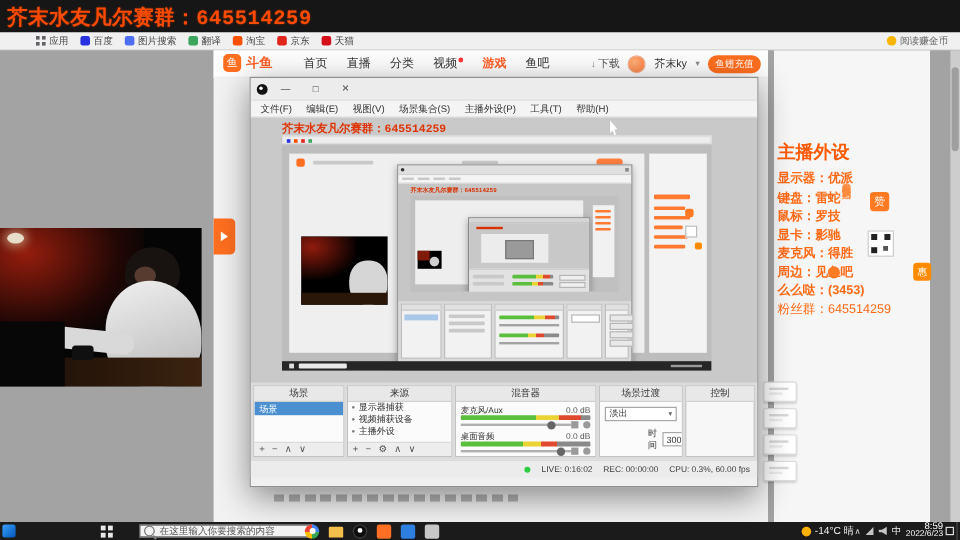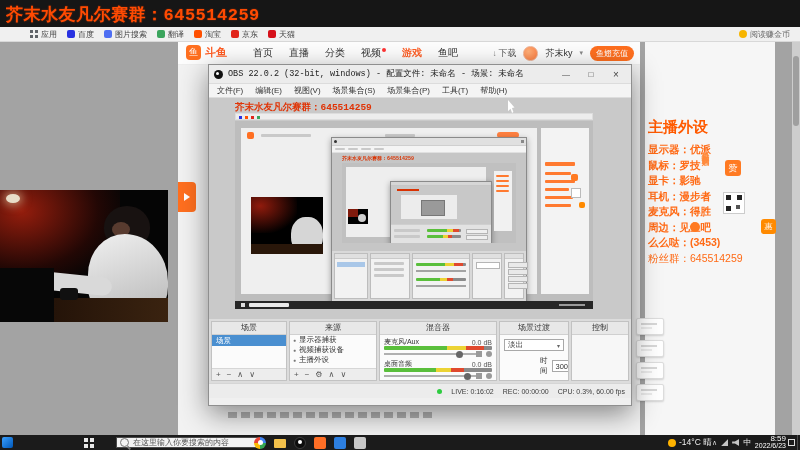--- a/index.html
+++ b/index.html
@@ -111,23 +111,23 @@
     </span>
   </div>
 
   <div class="a" style="left:178px;top:182px;width:18px;height:30px;background:#ff6f1f;border-radius:0 4px 4px 0;">
     <span style="position:absolute;left:6px;top:11px;width:0;height:0;border-left:6px solid #fff;border-top:4px solid transparent;border-bottom:4px solid transparent;"></span>
   </div>
 
   <div class="a" style="left:648px;top:118px;width:124px;">
     <div style="font-size:15px;font-weight:700;color:#ff5a00;margin-bottom:5px;">主播外设</div>
     <div style="font-size:10.5px;font-weight:700;color:#ff6a15;line-height:15.5px;white-space:nowrap;">显示器：优派</div>
+    <div style="font-size:10.5px;font-weight:700;color:#ff6a15;line-height:15.5px;white-space:nowrap;">键盘：雷蛇</div>
     <div style="font-size:10.5px;font-weight:700;color:#ff6a15;line-height:15.5px;white-space:nowrap;">鼠标：罗技</div>
     <div style="font-size:10.5px;font-weight:700;color:#ff6a15;line-height:15.5px;white-space:nowrap;">显卡：影驰</div>
-    <div style="font-size:10.5px;font-weight:700;color:#ff6a15;line-height:15.5px;white-space:nowrap;">耳机：漫步者</div>
     <div style="font-size:10.5px;font-weight:700;color:#ff6a15;line-height:15.5px;white-space:nowrap;">麦克风：得胜</div>
     <div style="font-size:10.5px;font-weight:700;color:#ff6a15;line-height:15.5px;white-space:nowrap;">周边：见鱼吧</div>
     <div style="font-size:10.5px;font-weight:700;color:#ff6a15;line-height:15.5px;white-space:nowrap;">么么哒：(3453)</div>
     <div style="font-size:10.5px;font-weight:400;color:#ff6a15;line-height:15.5px;white-space:nowrap;">粉丝群：645514259</div>
   </div>
 
   <div class="a" style="left:700px;top:146px;writing-mode:vertical-rl;font-size:7.5px;color:#ff8a3c;letter-spacing:1px;font-weight:700;">早安打卡便利贴</div>
   <div class="a" style="left:725px;top:160px;width:16px;height:16px;background:#ff7a22;border-radius:3px;color:#fff;font-size:9px;display:flex;align-items:center;justify-content:center;">赞</div>
   <div class="a" style="left:723px;top:192px;width:20px;height:20px;background:#fff;border:1px solid #ccc;">
     <span style="position:absolute;left:2px;top:2px;width:5px;height:5px;background:#222;"></span>
@@ -158,32 +158,31 @@
     <div class="a" style="left:0;top:78px;width:54px;height:54px;background:#070707;"></div>
     <div class="a" style="left:60px;top:98px;width:18px;height:12px;border-radius:3px;background:#101010;"></div>
   </div>
 
   <div class="a" style="left:208px;top:64px;width:424px;height:342px;background:#f0f0f0;border:1px solid #8f8f8f;box-sizing:border-box;box-shadow:0 8px 26px rgba(0,0,0,.45);">
 
     <div class="f" style="height:18px;background:#ececec;border-bottom:1px solid #dcdcdc;padding:0 5px;gap:5px;">
       <span style="width:9px;height:9px;border-radius:50%;background:#111;position:relative;flex:none;">
         <span style="position:absolute;left:2px;top:2px;width:3px;height:3px;border-radius:50%;background:#fff;"></span>
       </span>
-      <span class="nw" style="font-size:8.5px;color:#222;flex:1;">OBS 22.0.2 (32-bit, windows) - 配置文件: 未命名 - 场景: 未命名</span>
       <span style="width:20px;text-align:center;font-size:8px;color:#444;">—</span>
       <span style="width:20px;text-align:center;font-size:8px;color:#444;">□</span>
       <span style="width:20px;text-align:center;font-size:10px;color:#444;">×</span>
     </div>
 
     <div class="f" style="height:13px;background:#f4f4f4;border-bottom:1px solid #ddd;padding-left:2px;">
       <span style="font-size:8px;color:#333;padding:0 6px;">文件(F)</span>
       <span style="font-size:8px;color:#333;padding:16px 6px;">编辑(E)</span>
       <span style="font-size:8px;color:#333;padding:0 6px;">视图(V)</span>
       <span style="font-size:8px;color:#333;padding:0 6px;">场景集合(S)</span>
-      <span style="font-size:8px;color:#333;padding:0 6px;">场景集合(P)</span>
+      <span style="font-size:8px;color:#333;padding:0 6px;">主播外设(P)</span>
       <span style="font-size:8px;color:#333;padding:0 6px;">工具(T)</span>
       <span style="font-size:8px;color:#333;padding:0 6px;">帮助(H)</span>
     </div>
 
     <div style="position:relative;height:221px;background:#c9c9c9;overflow:hidden;">
       <div class="a nw" style="left:26px;top:3px;font-size:9.5px;font-weight:700;color:#e03305;max-width:280px;">芥末水友凡尔赛群：645514259</div>
 
       <div class="a" style="left:26px;top:15px;width:358px;height:7px;background:#ededed;border:1px solid #ddd;box-sizing:border-box;">
         <span style="position:absolute;left:3px;top:1.5px;width:3px;height:3px;background:#2932e1;"></span>
         <span style="position:absolute;left:9px;top:1.5px;width:3px;height:3px;background:#ff5000;"></span>

